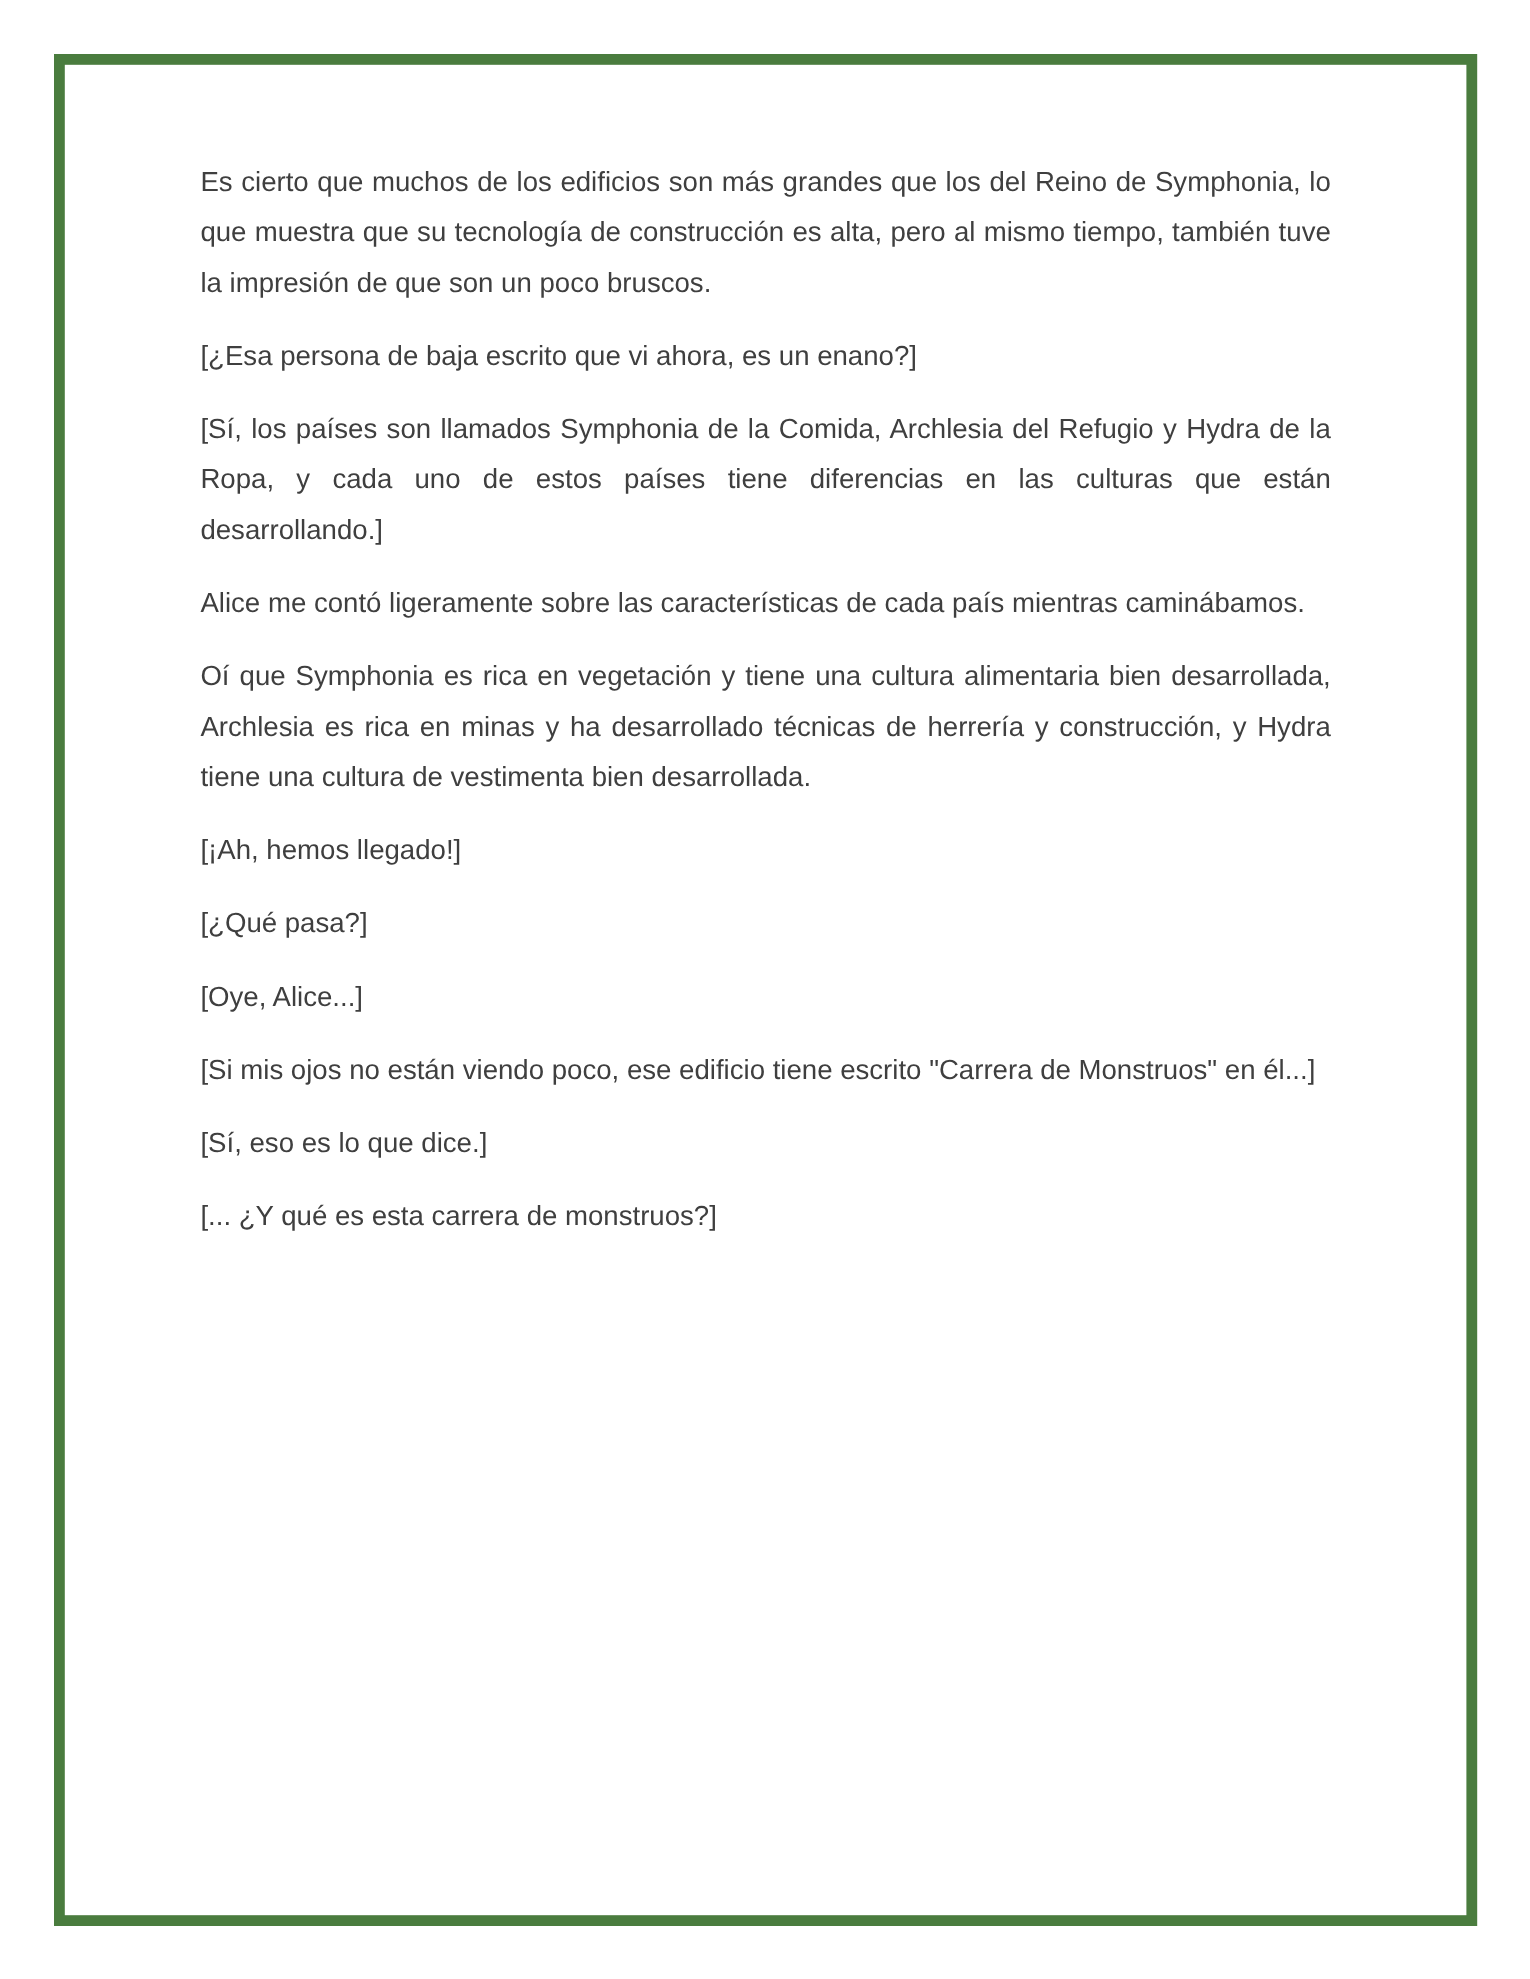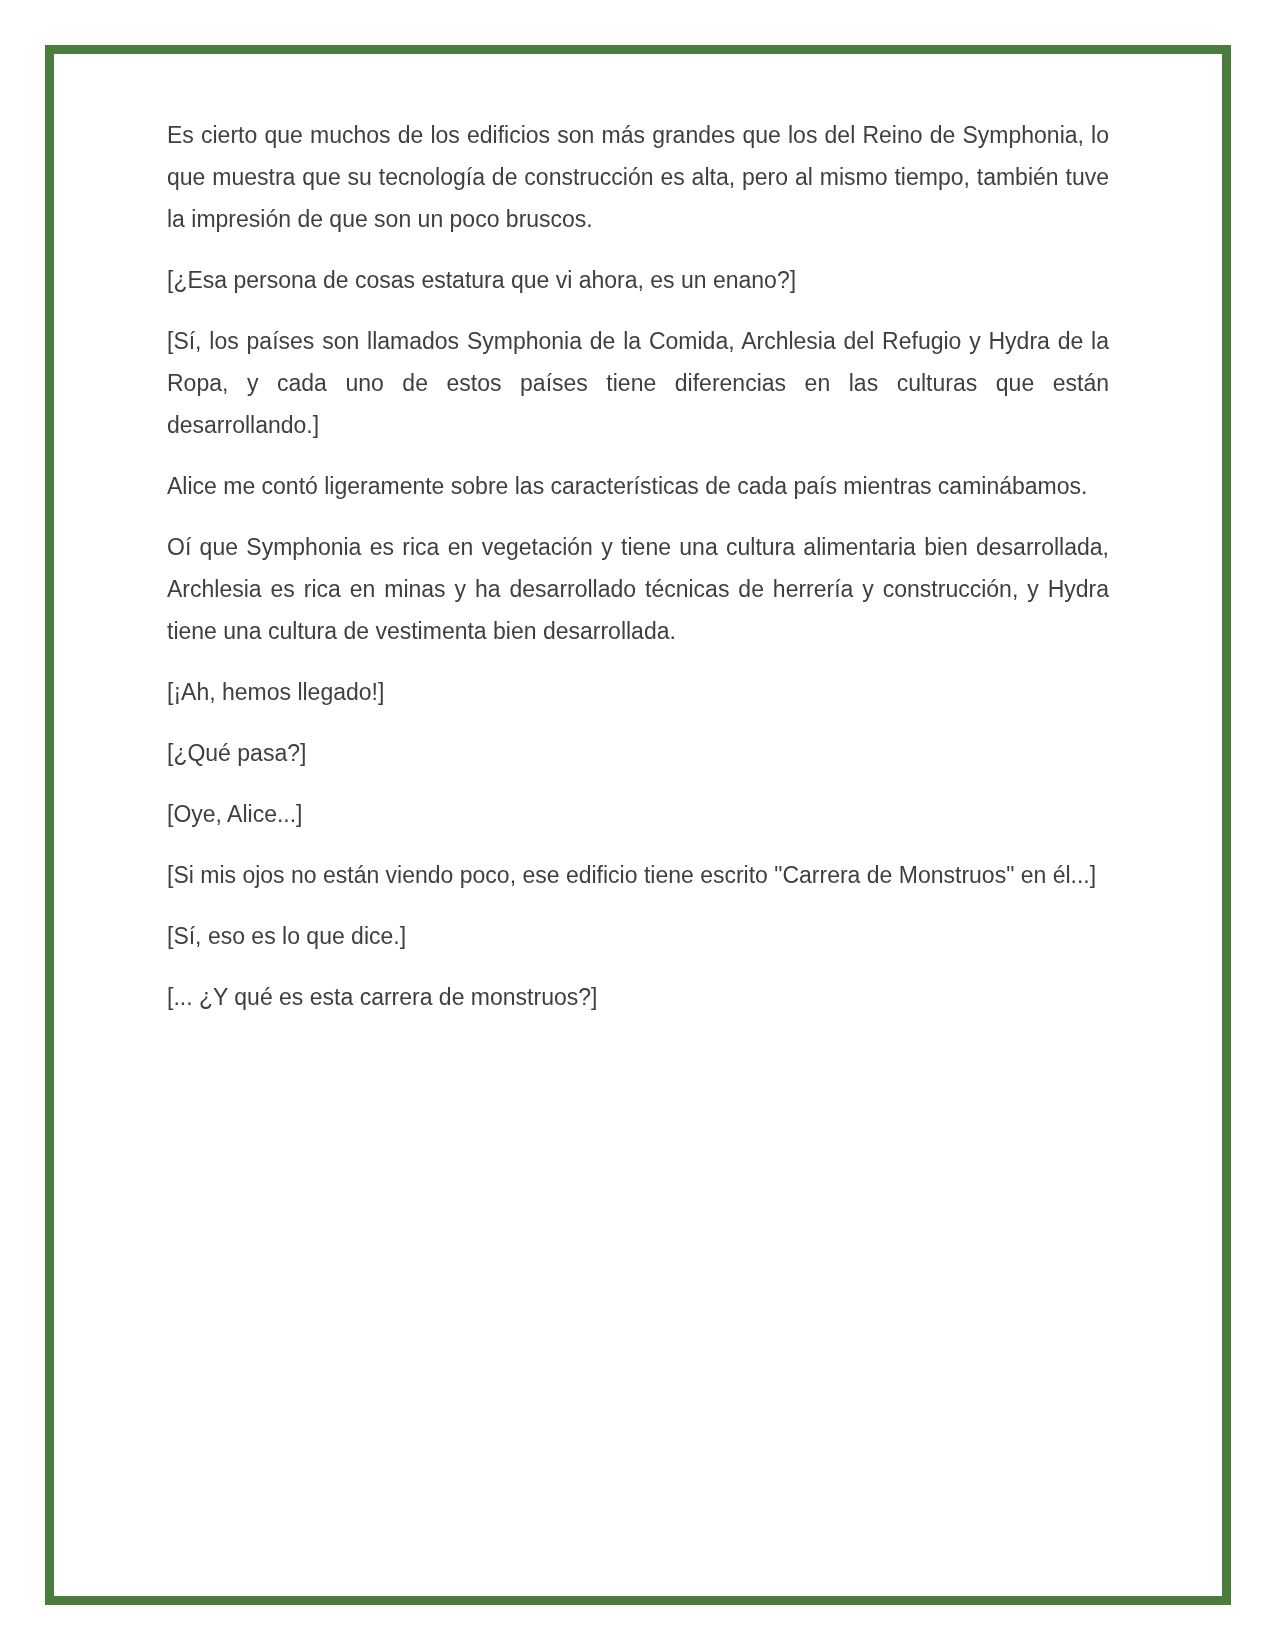--- a/index.html
+++ b/index.html
@@ -28,32 +28,32 @@
     border: 9px solid var(--border-color);
     background: var(--page-bg);
   }
   .page-content {
     padding: 60px 113px 40px 113px;
     color: var(--text-color);
     font-size: 23px;
     line-height: 42px;
   }
   .page-content p {
-    margin: 0 0 19px 0;
+    margin: 16px 0 19px 0;
     text-align: justify;
     text-justify: inter-word;
   }
 </style>
 </head>
 <body>
 
 <div class="page-frame">
   <div class="page-content">
     <p>Es cierto que muchos de los edificios son más grandes que los del Reino de Symphonia, lo que muestra que su tecnología de construcción es alta, pero al mismo tiempo, también tuve la impresión de que son un poco bruscos.</p>
-    <p>[¿Esa persona de cosas estatura que vi ahora, es un enano?]</p>
+    <p>[¿Esa persona de baja escrito que vi ahora, es un enano?]</p>
     <p>[Sí, los países son llamados Symphonia de la Comida, Archlesia del Refugio y Hydra de la Ropa, y cada uno de estos países tiene diferencias en las culturas que están desarrollando.]</p>
     <p>Alice me contó ligeramente sobre las características de cada país mientras caminábamos.</p>
     <p>Oí que Symphonia es rica en vegetación y tiene una cultura alimentaria bien desarrollada, Archlesia es rica en minas y ha desarrollado técnicas de herrería y construcción, y Hydra tiene una cultura de vestimenta bien desarrollada.</p>
     <p>[¡Ah, hemos llegado!]</p>
     <p>[¿Qué pasa?]</p>
     <p>[Oye, Alice...]</p>
     <p>[Si mis ojos no están viendo poco, ese edificio tiene escrito "Carrera de Monstruos" en él...]</p>
     <p>[Sí, eso es lo que dice.]</p>
     <p>[... ¿Y qué es esta carrera de monstruos?]</p>
   </div>

